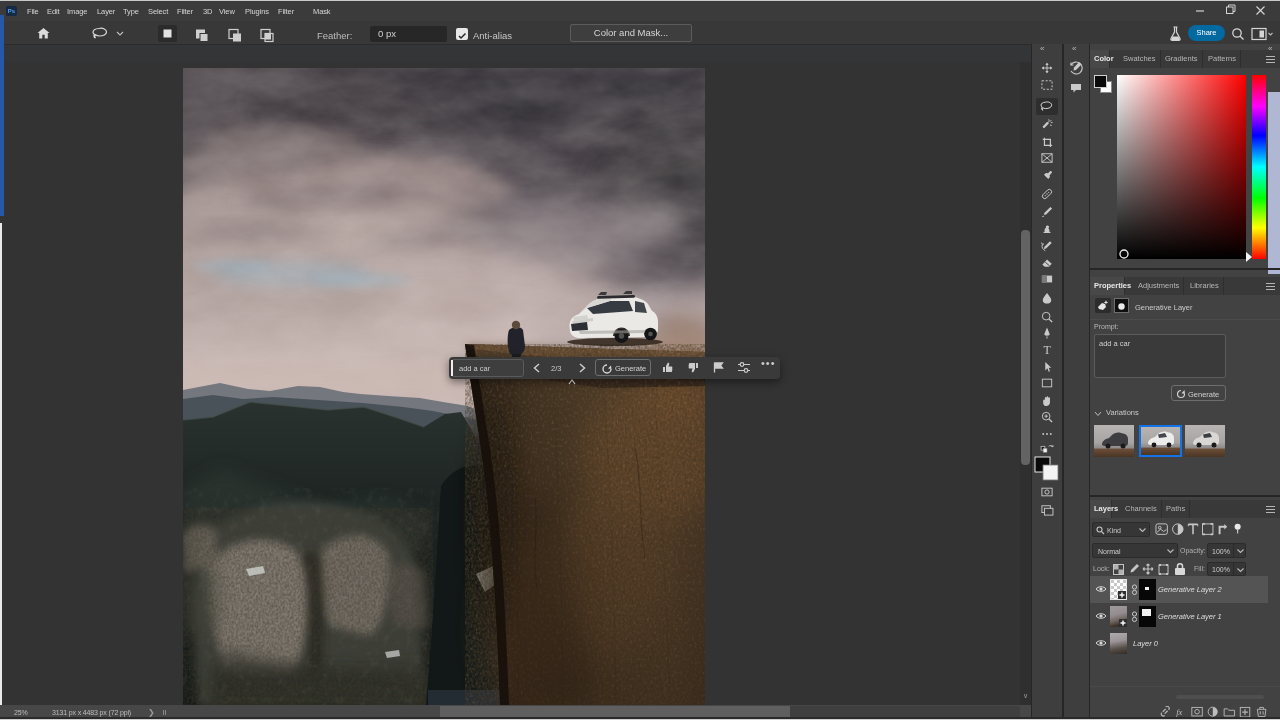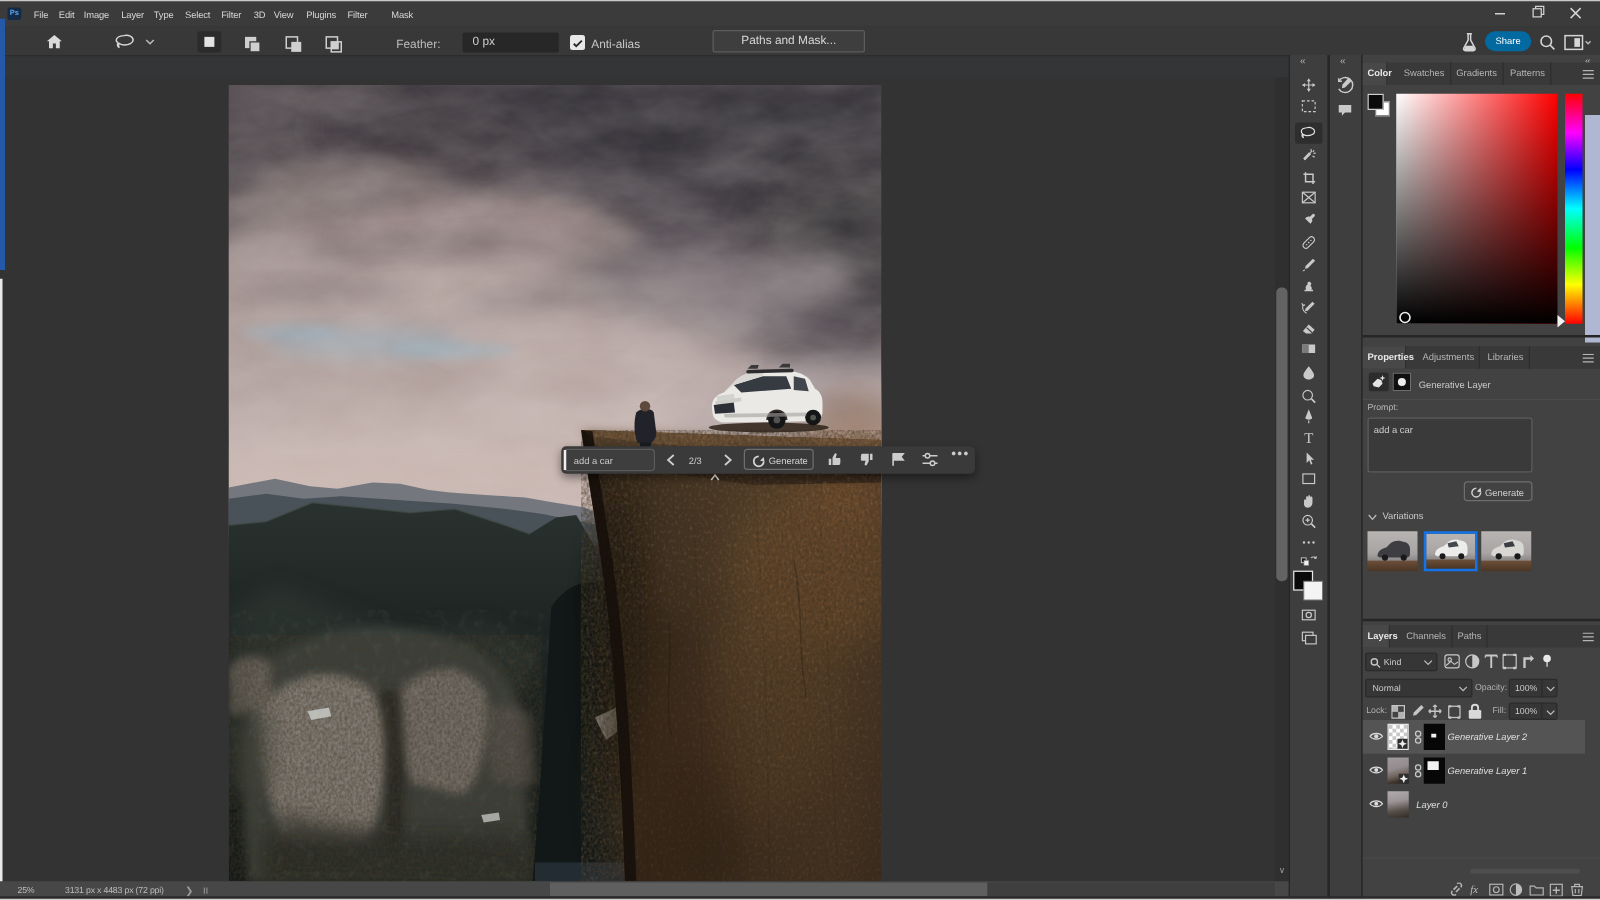--- a/index.html
+++ b/index.html
@@ -307,21 +307,21 @@
         <rect x="3" y="2.5" width="9" height="9" fill="none" stroke="#cfcfcf" stroke-width="1.2"></rect>
         <rect x="7" y="6.5" width="8" height="8" fill="none" stroke="#cfcfcf" stroke-width="1.2"></rect>
         <rect x="7" y="6.5" width="6" height="6" fill="#cfcfcf"></rect>
       </svg>
     <span class="lbl" style="left:317px;top:9px;font-size:9.5px;color:#bdbdbd;">Feather:</span>
     <div class="abs" style="left:370px;top:5px;width:77px;height:16px;background:#272727;border-radius:2px;color:#cfcfcf;font-size:9.5px;line-height:16px;padding-left:8px;">0 px</div>
     <div class="abs" style="left:456px;top:7px;width:12px;height:12px;background:#e8e8e8;border-radius:2px;"><svg width="12" height="12">
           <path d="M3 6 L5 8 L9.5 3.5" fill="none" stroke="#2a2a2a" stroke-width="1.5"></path>
         </svg></div>
     <span class="lbl" style="left:473px;top:9px;font-size:9.5px;color:#c8c8c8;">Anti-alias</span>
-    <div class="abs" style="left:570px;top:3px;width:122px;height:18px;background:#3e3e3e;border:1px solid #5c5c5c;border-radius:2px;color:#d6d6d6;font-size:9.5px;text-align:center;line-height:16px;">Paths and Mask...</div>
+    <div class="abs" style="left:570px;top:3px;width:122px;height:18px;background:#3e3e3e;border:1px solid #5c5c5c;border-radius:2px;color:#d6d6d6;font-size:9.5px;text-align:center;line-height:16px;">Color and Mask...</div>
     <svg class="abs" style="left:1168px;top:5px" width="15" height="16">
         <path d="M5.5 1 L9.5 1 M6.5 1 L6.5 6 L3 12.5 C2.5 13.7 3.2 14.5 4.3 14.5 L10.7 14.5 C11.8 14.5 12.5 13.7 12 12.5 L8.5 6 L8.5 1" fill="none" stroke="#d5d5d5" stroke-width="1.2"></path>
         <path d="M4.5 10.5 L10.5 10.5 L12 14 L3 14 Z" fill="#d5d5d5"></path>
       </svg>
     <div class="abs" style="left:1188px;top:4px;width:37px;height:16px;background:#0369a1;border-radius:8px;color:#ffffff;font-size:7.5px;text-align:center;line-height:16px;">Share</div>
     <svg class="abs" style="left:1231px;top:6px" width="14" height="14">
         <circle cx="6" cy="6" r="4.2" fill="none" stroke="#d5d5d5" stroke-width="1.3"></circle>
         <line x1="9.2" y1="9.2" x2="12.5" y2="12.5" stroke="#d5d5d5" stroke-width="1.3"></line>
       </svg>
     <svg class="abs" style="left:1251px;top:6px" width="22" height="14">

